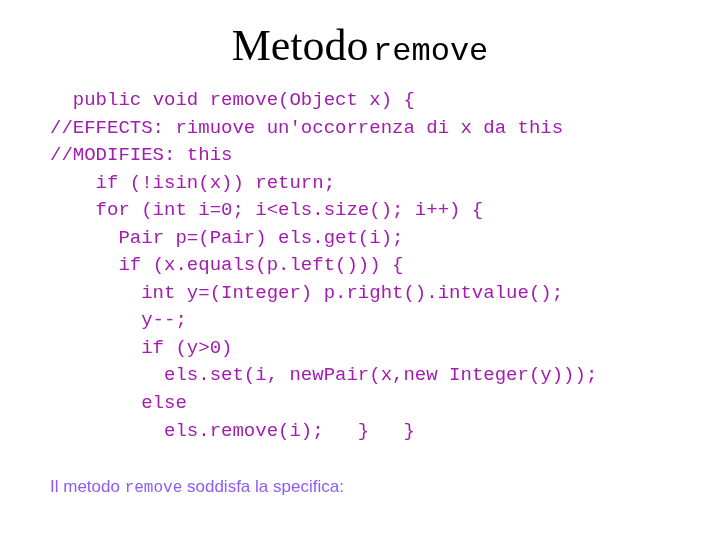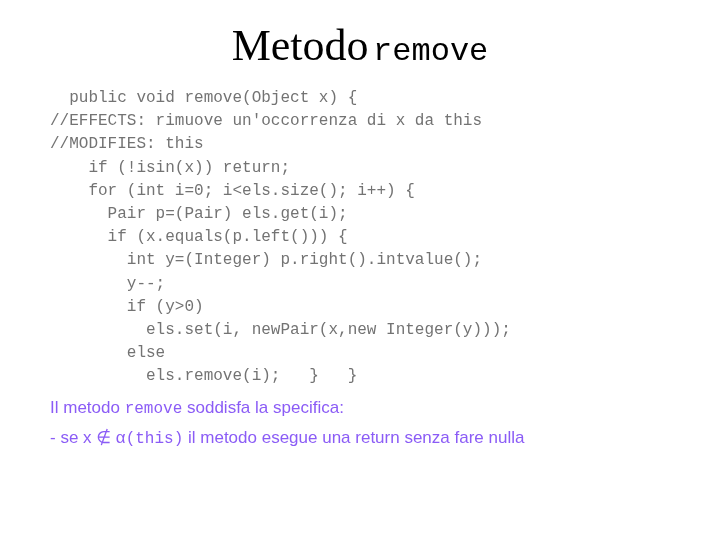--- a/index.html
+++ b/index.html
@@ -22,25 +22,25 @@
       color: #000;
     }
     .title-mono {
       font-family: 'Courier New', Courier, monospace;
       font-size: 32px;
       font-weight: normal;
       color: #000;
     }
     .code-block {
       font-family: 'Courier New', Courier, monospace;
-      font-size: 16px;
+      font-size: 19px;
       line-height: 1.45;
-      color: #737373;
+      color: #a21caf;
       white-space: pre;
-      margin-bottom: 6px;
+      margin-bottom: 28px;
       margin-left: 10px;
     }
     .description {
       font-family: Arial, Helvetica, sans-serif;
       font-size: 17px;
       line-height: 1.7;
       color: #8b5cf6;
       margin-left: 10px;
     }
     .description .mono-inline {
@@ -69,19 +69,18 @@
         <span>int y=(Integer) p.right().intvalue();</span>
         <span>y--;</span>
         <span>if (y&gt;0)</span>
           <span>els.set(i, newPair(x,new Integer(y)));</span>
         <span>else</span>
           <span>els.remove(i);   }   }</span></div>
 
 <div class="description">
   <span>Il metodo </span><span class="mono-inline">remove</span><span> soddisfa la specifica:</span>
   <br>
-  <span>- se x ∉ α<span class="mono-inline">(this)</span> il metodo esegue una return senza fare nulla</span>
   <br>
   <br>
   <div class="indented">
     <br>
   </div>
 </div>
 
 </body></html>

